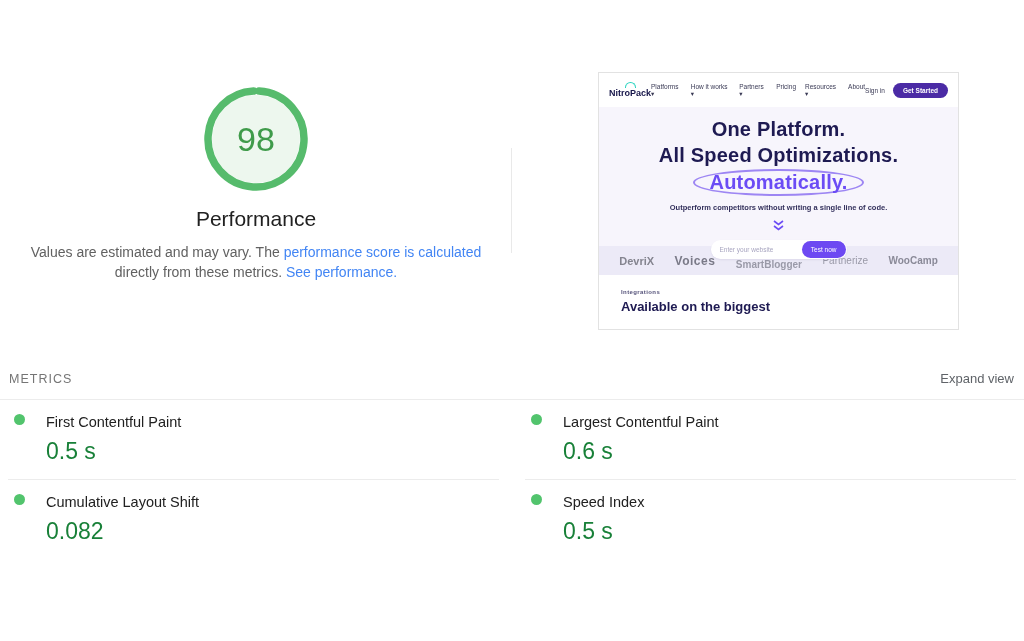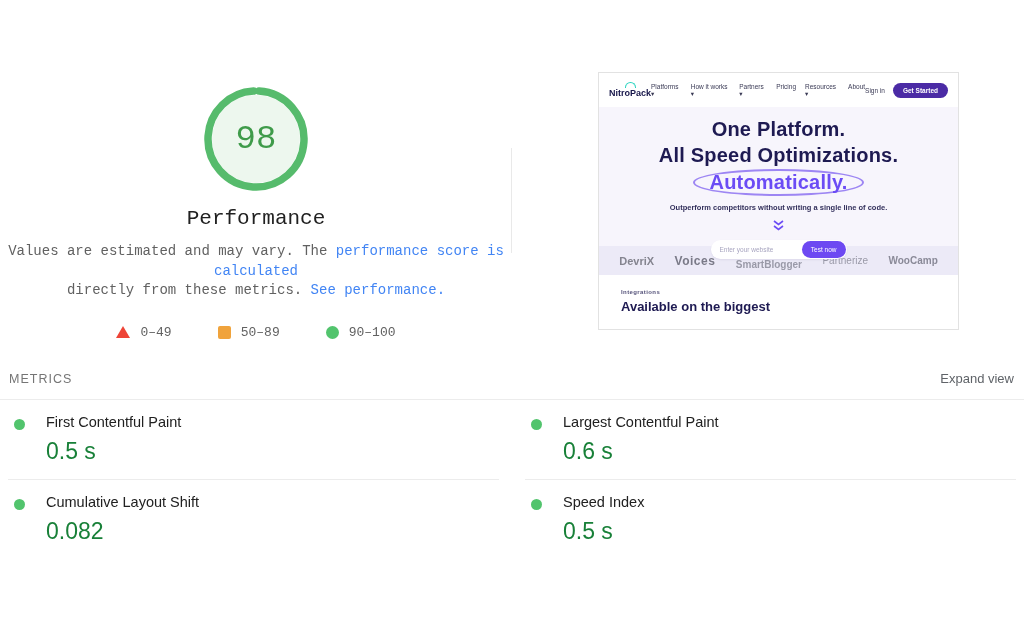--- a/index.html
+++ b/index.html
@@ -1,21 +1,21 @@
 <!DOCTYPE html>
 <html><head>
 <meta charset="utf-8">
 <style>
   * { margin:0; padding:0; box-sizing:border-box; }
   html,body { width:1024px; height:641px; background:#fff; overflow:hidden;
               font-family:"Liberation Sans", sans-serif; }
   .stage { position:relative; width:1024px; height:641px; background:#fff; }
 
   
-  .score-block { position:absolute; left:0; top:0; width:512px; text-align:center;font-family:Liberation Mono, monospace; }
+  .score-block { position:absolute; left:0; top:0; width:512px; text-align:center; }
   .gauge { width:104px; height:104px; margin:87px auto 0; position:relative; }
   .gauge svg { display:block; }
   .gauge-score { position:absolute; inset:0; display:flex; align-items:center; justify-content:center;
                  font-size:34px; color:#3f9b4a; }
   .perf-title { margin-top:16px; font-size:21px; color:#212121; }
   .desc { margin-top:12px; font-size:14px; line-height:19.5px; color:#616161; }
   .desc a { color:#4285f4; text-decoration:none; cursor:pointer; }
   .legend { margin-top:24px; display:flex; justify-content:center; align-items:center; gap:46px;
             font-size:13px; color:#616161; }
   .legend-item { display:flex; align-items:center; gap:10px; }
@@ -64,21 +64,21 @@
   
   .metrics { position:absolute; left:0; top:365px; width:1024px; }
   .metrics-header { display:flex; justify-content:space-between; align-items:baseline;
                     padding:6px 10px 0 9px; }
   .metrics-title { font-size:12.5px; color:#757575; letter-spacing:1px; }
   .expand-view { font-size:13px; color:#5f6368; cursor:pointer; }
   .metrics-top-divider { margin-top:13px; border-bottom:1px solid #ececec; }
   .metrics-grid { display:grid; grid-template-columns:1fr 1fr; column-gap:26px; margin:0 8px; }
   .metric { padding:14px 0 0 6px; height:80px; border-bottom:1px solid #ececec; }
   .metric.no-border { border-bottom:none; }
-  .metric-head { display:flex; align-items:flex-end; }
+  .metric-head { display:flex; align-items:flex-start; }
   .metric-dot { width:11px; height:11px; border-radius:50%; background:#52c46d; flex:0 0 auto; }
   .metric-name { margin-left:21px; font-size:14.5px; color:#212121; }
   .metric-value { margin-left:32px; margin-top:8px; font-size:23px; color:#188038; }
 </style>
 </head>
 <body>
 
 <div class="stage">
 
   <div class="score-block">
@@ -86,34 +86,20 @@
       <svg width="104" height="104" viewBox="0 0 104 104">
         <circle cx="52" cy="52" r="44" fill="#edf7ee"></circle>
         <circle cx="52" cy="52" r="48" fill="none" stroke="#56bb6c" stroke-width="7.5" stroke-linecap="round" stroke-dasharray="295.56 6.03" transform="rotate(-86.4 52 52)"></circle>
       </svg>
       <div class="gauge-score">98</div>
     </div>
     <div class="perf-title">Performance</div>
     <div class="desc">
       <span>Values are estimated and may vary. The </span><a>performance score is calculated</a><br>
       <span>directly from these metrics. </span><a>See performance.</a>
-    </div>
-    <div class="legend">
-      <div class="legend-item">
-        <span class="tri"></span>
-        <span>0–49</span>
-      </div>
-      <div class="legend-item">
-        <span class="sq"></span>
-        <span>50–89</span>
-      </div>
-      <div class="legend-item">
-        <span class="dot-lg"></span>
-        <span>90–100</span>
-      </div>
     </div>
   </div>
 
   <div class="v-divider"></div>
 
   <div class="thumbnail">
     <div class="tn-nav">
       <div class="tn-logo">
         <span class="tn-logo-arc"></span>
         <span>NitroPack</span>

